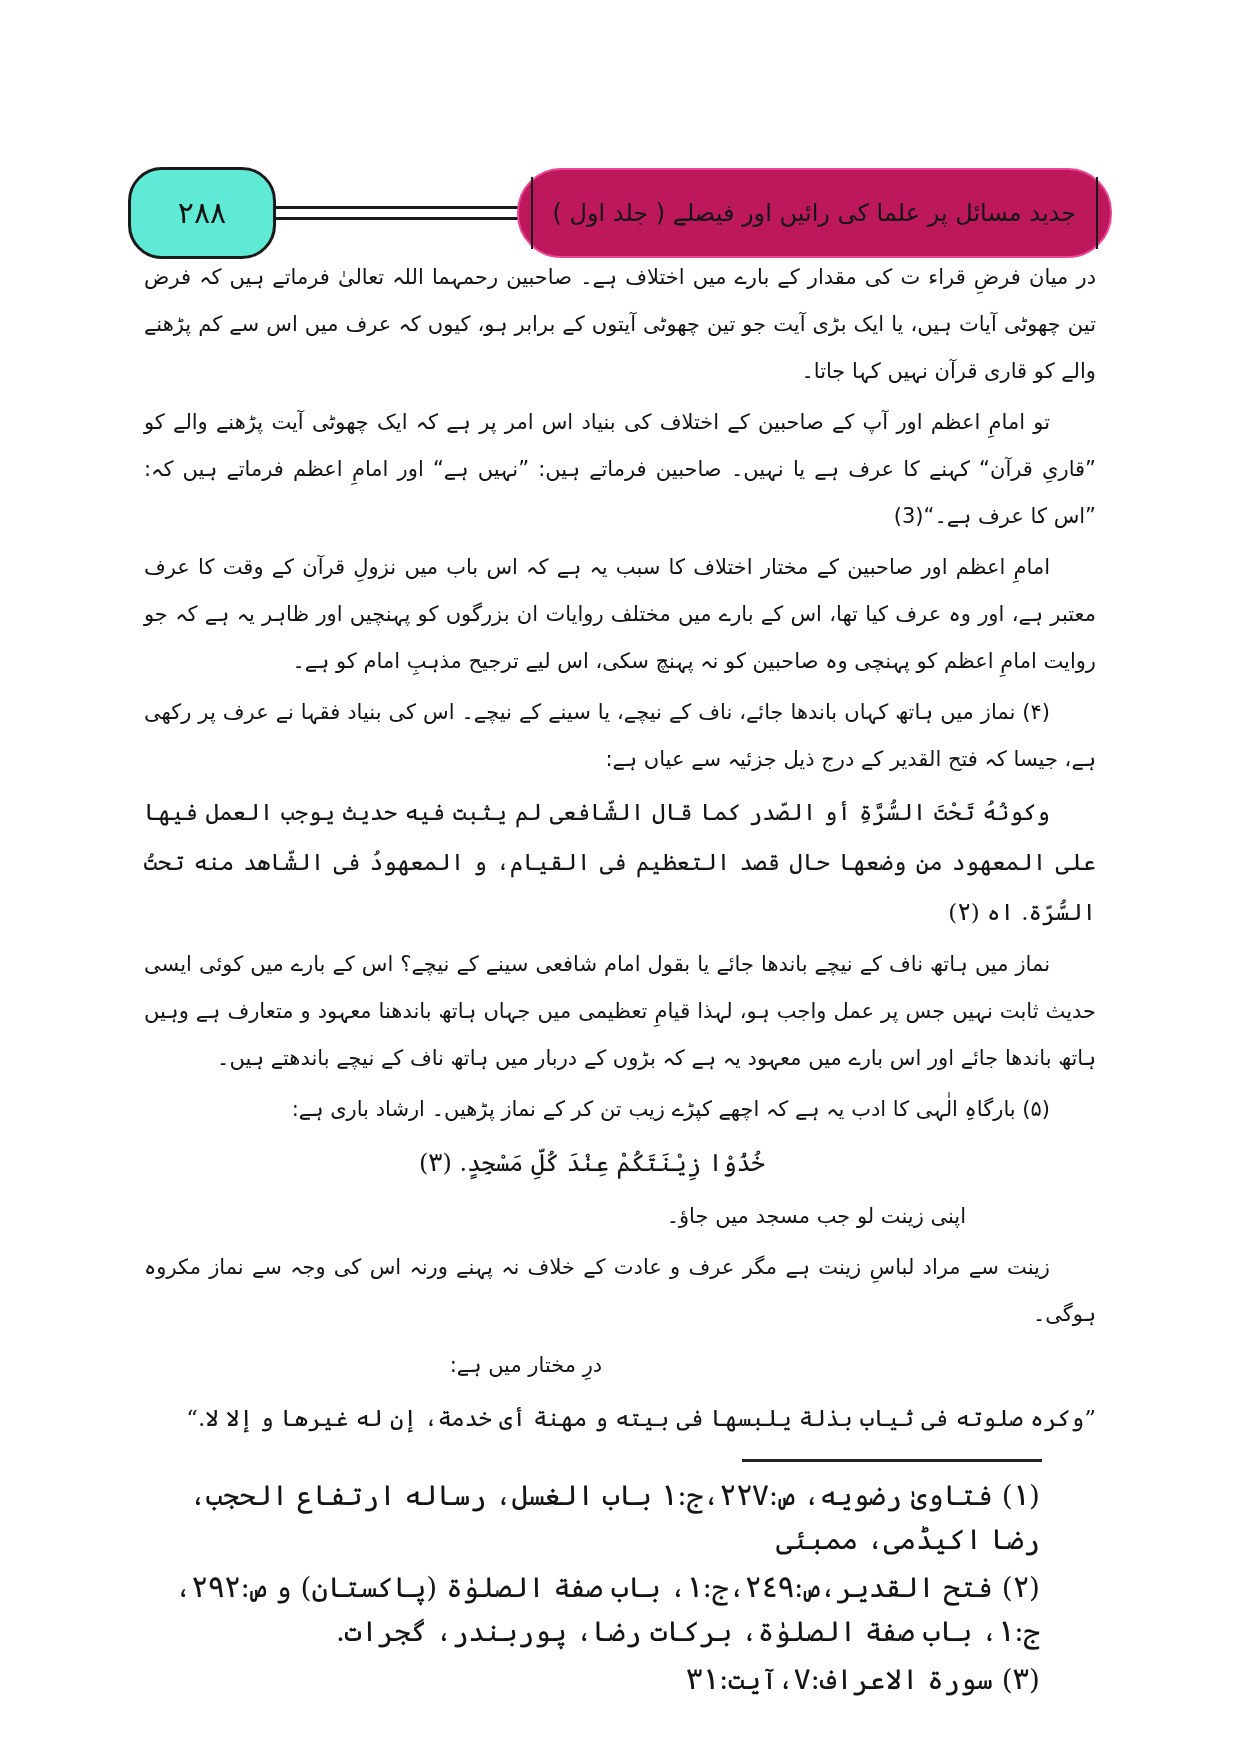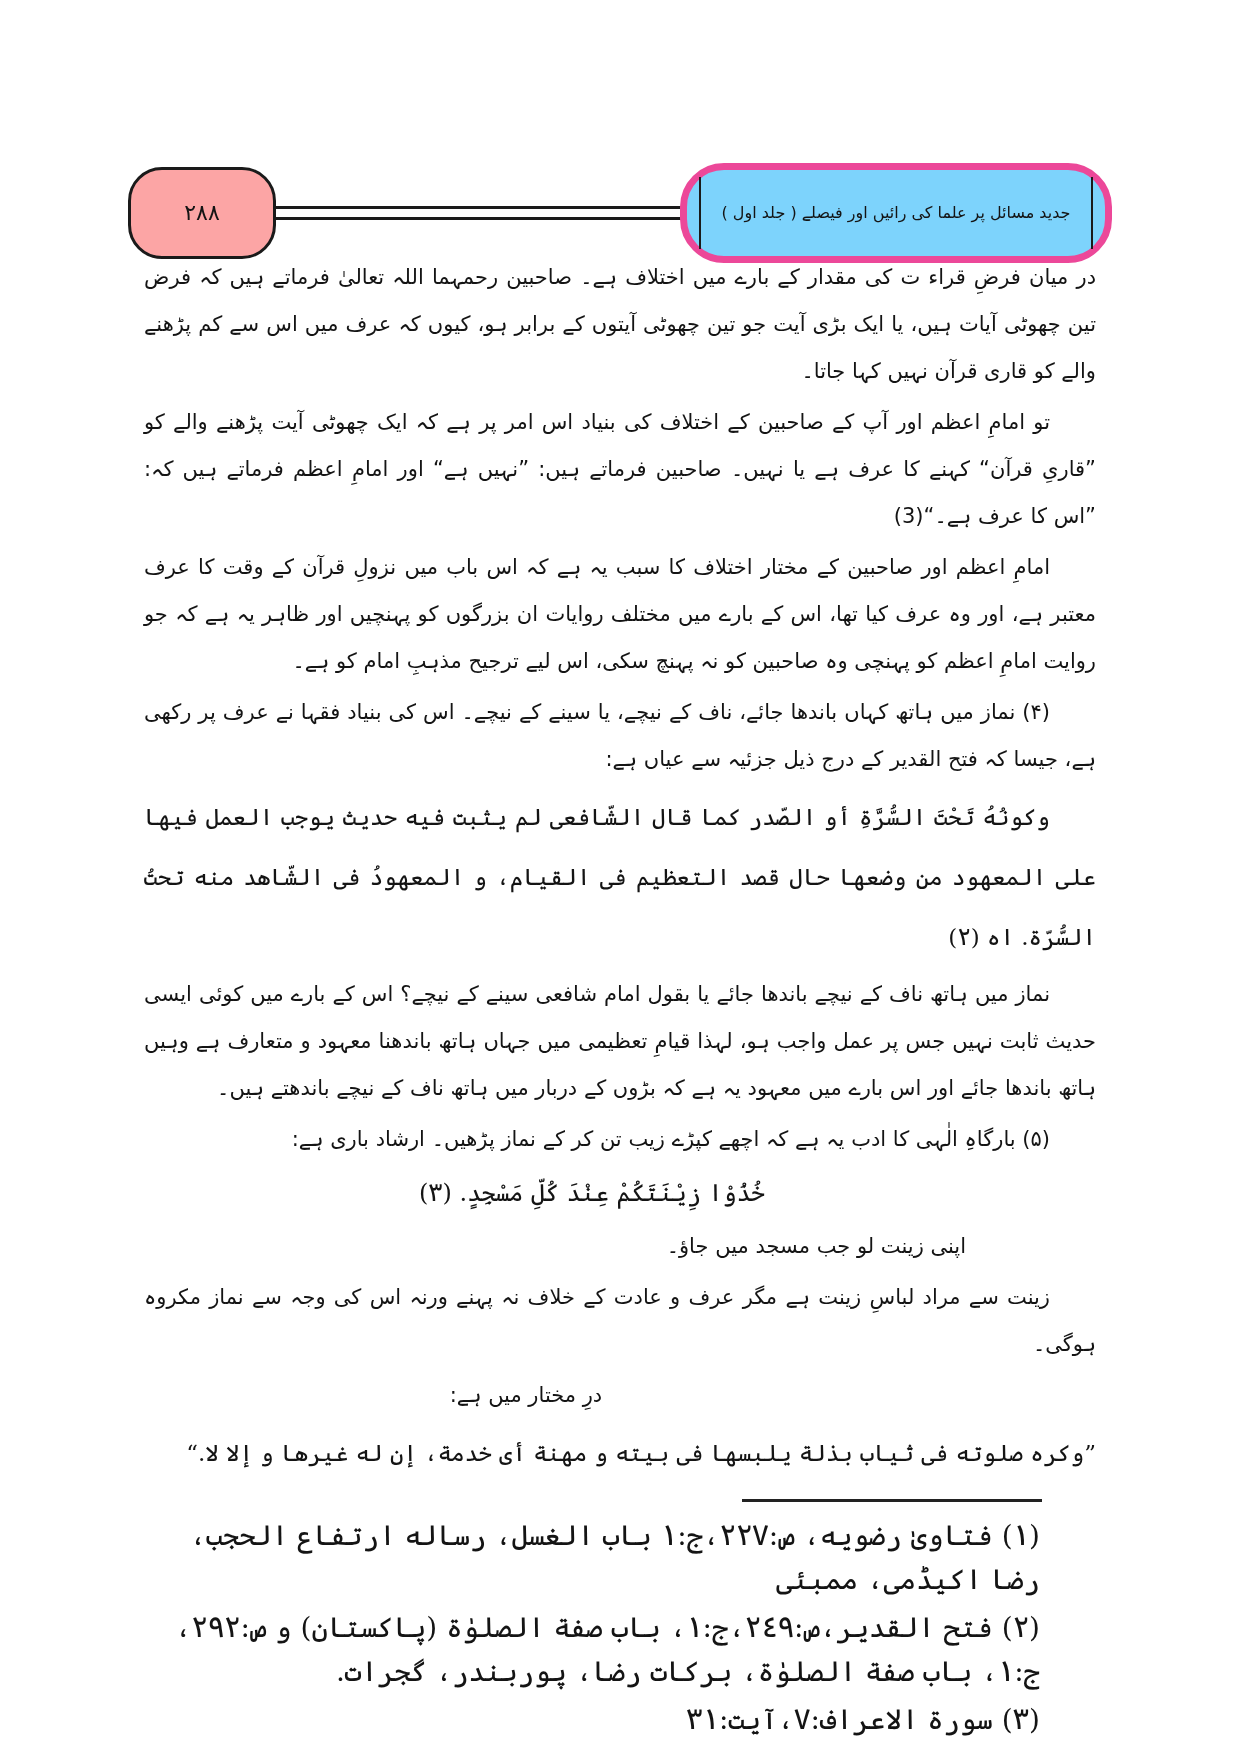--- a/index.html
+++ b/index.html
@@ -15,36 +15,36 @@
   
   .header {
     position:absolute; top:165px; left:128px; right:128px; height:95px;
     display:flex; align-items:center; direction:ltr;
   }
   .page-pill {
     flex:0 0 auto;
     width:142px; height:86px;
     border:3px solid #1a1a1a; border-radius:34px;
     display:flex; align-items:center; justify-content:center;
-    font-size:22px; letter-spacing:2px;
-    background:#fca5a5; z-index:2;
+    font-size:30px; letter-spacing:2px;
+    background:#5eead4; z-index:2;
   }
   .header-rule {
     flex:1 1 auto; height:8px;
     border-top:3px solid #1a1a1a; border-bottom:3px solid #1a1a1a;
     margin:0 -6px;
   }
   .cartouche {
     flex:0 0 auto;
     min-width:350px; height:86px;
-    border:7px solid #ec4899; border-radius:44px;
+    border:2px solid #ec4899; border-radius:44px;
     display:flex; align-items:center; justify-content:center;
     padding:0 34px;
-    font-size:16px;
-    background:#7dd3fc; position:relative; z-index:2;
+    font-size:24px;
+    background:#be185d; position:relative; z-index:2;
     direction:rtl;
   }
   .cartouche::before, .cartouche::after {
     content:""; position:absolute; top:7px; bottom:7px; width:16px;
     border-color:#1a1a1a;
   }
   .cartouche::before { left:12px; border-left:2.5px solid #1a1a1a; border-radius:0 50% 50% 0 / 0 50% 50% 0; }
   .cartouche::after  { right:12px; border-right:2.5px solid #1a1a1a; border-radius:50% 0 0 50% / 50% 0 0 50%; }
 
   
@@ -55,21 +55,21 @@
   .block {
     margin:4px;
     font-size:21px;
     line-height:47px;
     text-align:justify;
   }
   .urdu   { font-family:"DejaVu Sans", sans-serif; }
   .indent { text-indent:46px; }
   .arabic {
     font-family:"DejaVu Serif", serif;
-    font-size:23px; line-height:60px;
+    font-size:23px; line-height:50px;
   }
   .verse {
     font-family:"DejaVu Serif", serif;
     font-size:24px; line-height:52px;
     text-align:center; padding-right:56px;
   }
   .translation { text-align:right; padding-right:130px; }
   .lead        { text-align:center; padding-right:188px; }
 
   

